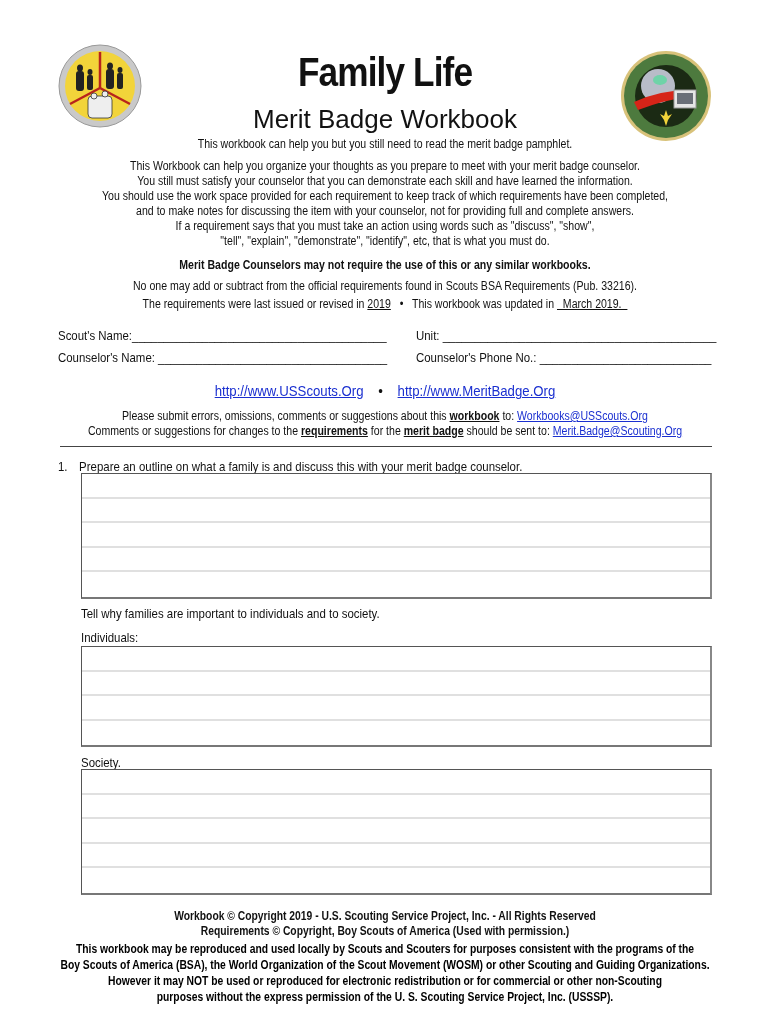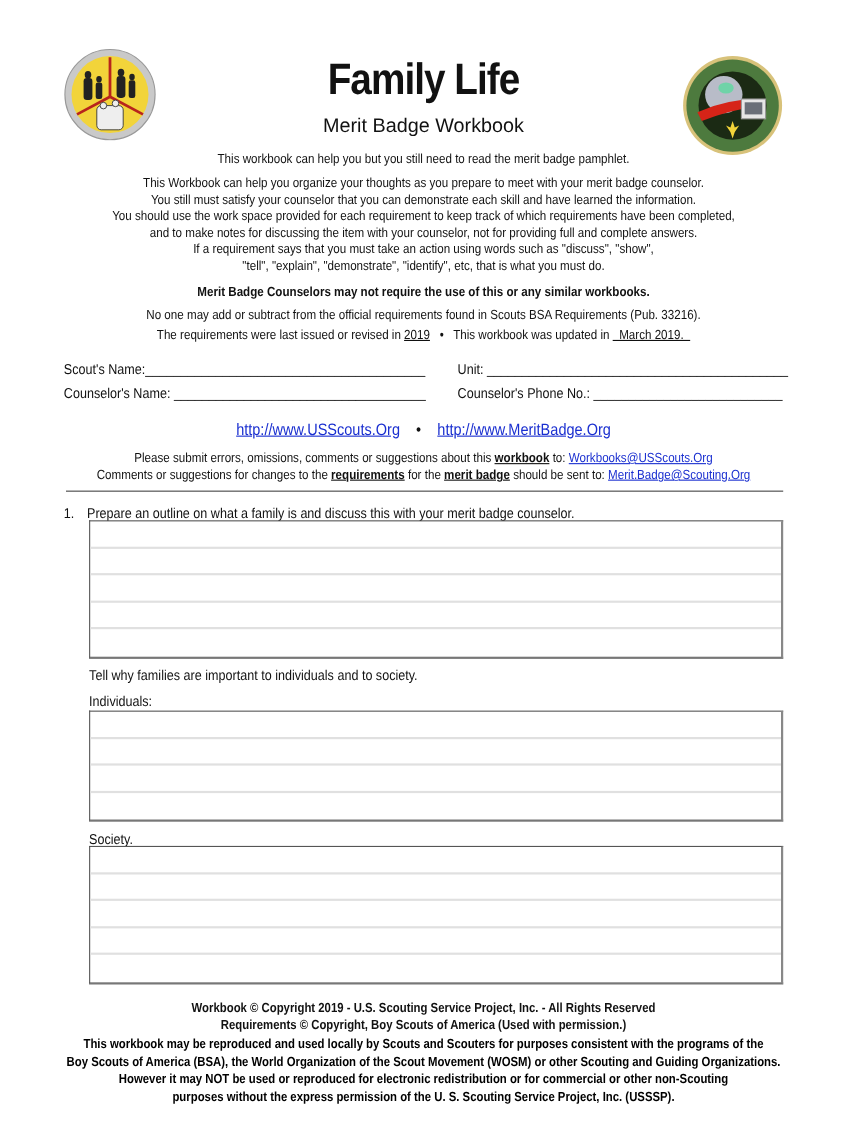--- a/index.html
+++ b/index.html
@@ -2,21 +2,21 @@
 <html><head>
   <meta charset="utf-8">
   <style>
     * { box-sizing: border-box; margin: 0; padding: 0; }
     html, body { width: 770px; height: 1024px; background: #ffffff; overflow: hidden; }
     body { font-family: "Liberation Sans", sans-serif; color: #111; position: relative; }
 
     .abs { position: absolute; }
 
     .title { left: 0; width: 770px; top: 50px; font-size: 40px; font-weight: bold; text-align: center; letter-spacing: -1px; transform: scaleX(0.88); }
-    .subtitle { left: 0; width: 770px; top: 104px; font-size: 18px; text-align: center; }
+    .subtitle { left: 0; width: 770px; top: 104px; font-size: 26px; text-align: center; }
 
     .badge-left { left: 58px; top: 44px; width: 84px; height: 84px; }
     .badge-right { left: 620px; top: 50px; width: 92px; height: 92px; }
 
     .narrow { font-size: 12px; transform: scaleX(0.88); transform-origin: center top; width: 770px; left: 0; text-align: center; line-height: 15px; }
 
     .intro1 { top: 137px; }
     .intro-block { top: 159px; }
     .bold-note { top: 258px; font-weight: bold; }
     .req-note1 { top: 279px; }

